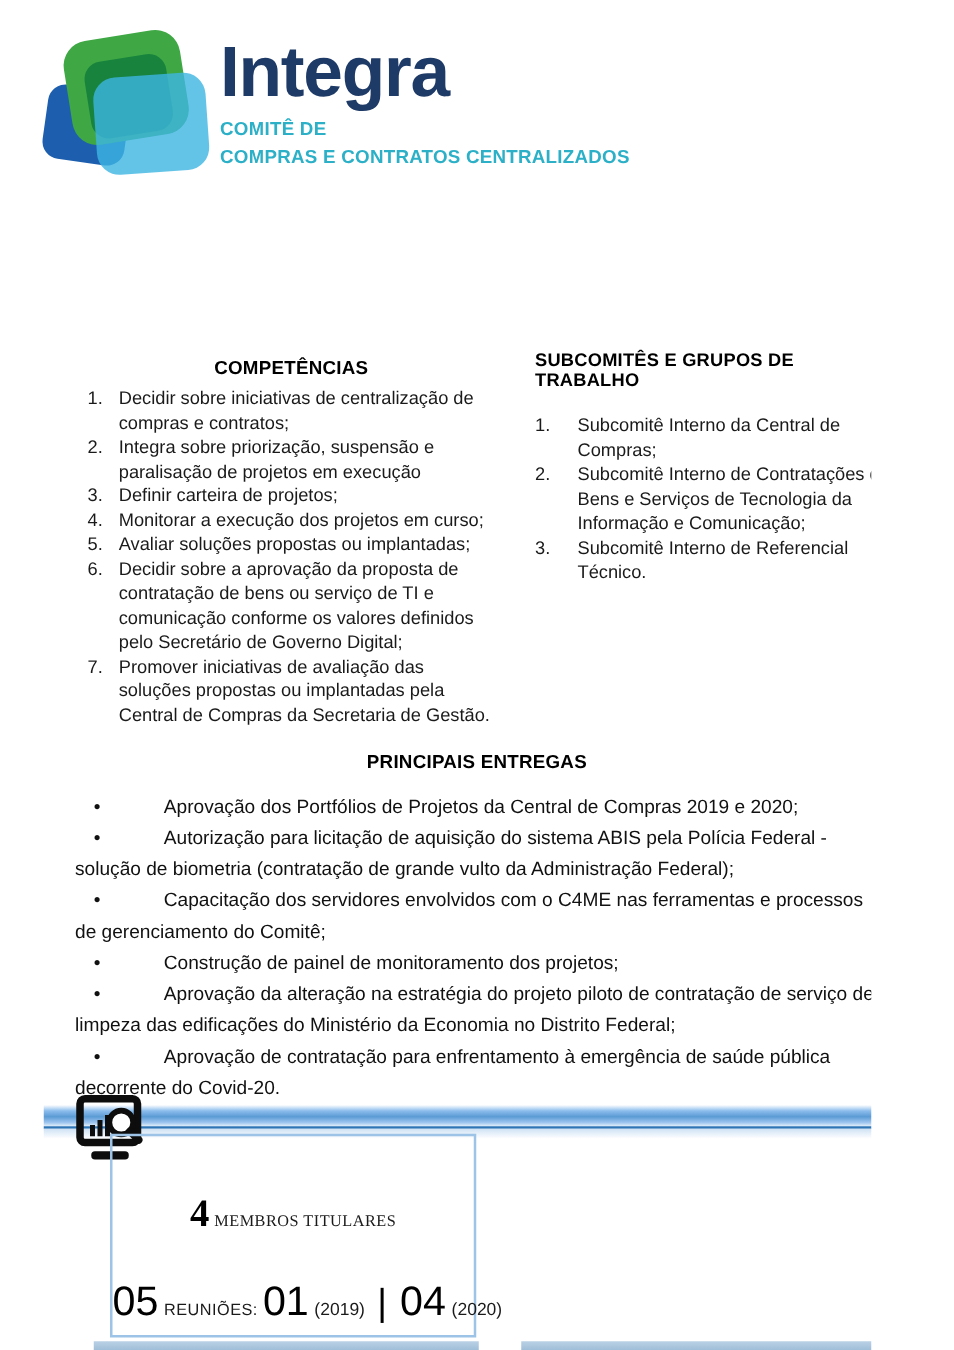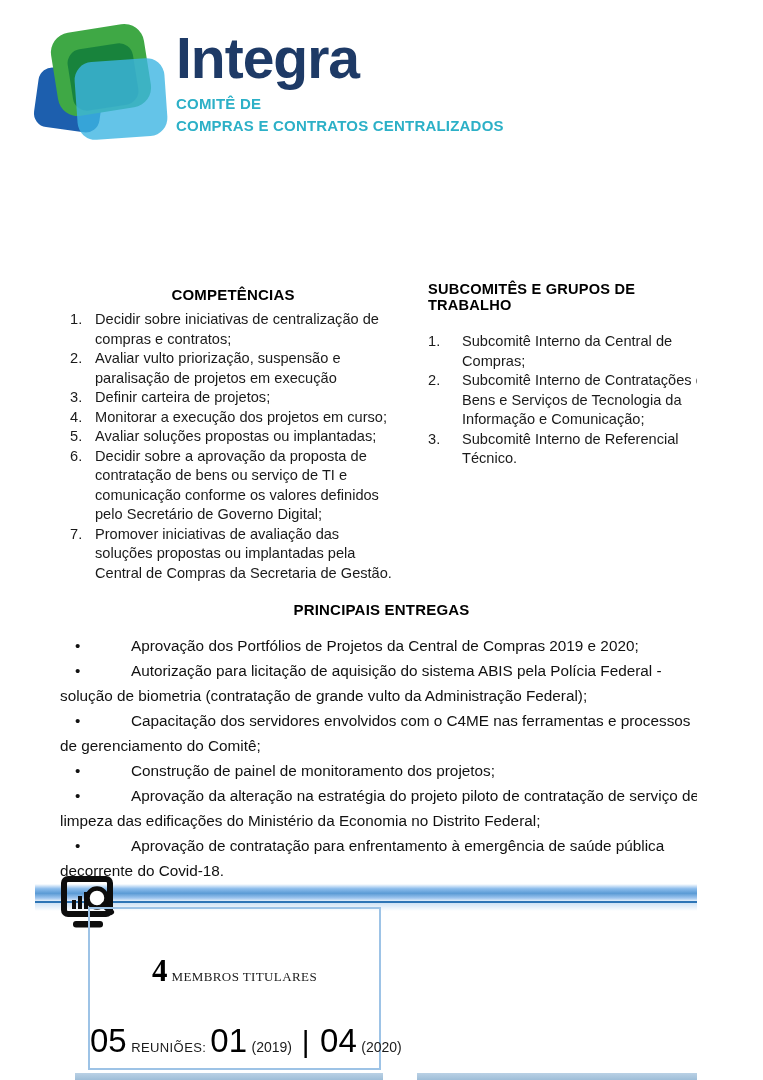--- a/index.html
+++ b/index.html
@@ -94,21 +94,21 @@
       <div>COMITÊ DE</div>
       <div>COMPRAS E CONTRATOS CENTRALIZADOS</div>
     </div>
   </div>
 
 
   <div class="col-left">
     <h3>COMPETÊNCIAS</h3>
     <ol class="comp-list">
       <li>Decidir sobre iniciativas de centralização de compras e contratos;</li>
-      <li>Avaliar vulto priorização, suspensão e paralisação de projetos em execução</li>
+      <li>Integra sobre priorização, suspensão e paralisação de projetos em execução</li>
       <li>Definir carteira de projetos;</li>
       <li>Monitorar a execução dos projetos em curso;</li>
       <li>Avaliar soluções propostas ou implantadas;</li>
       <li>Decidir sobre a aprovação da proposta de contratação de bens ou serviço de TI e comunicação conforme os valores definidos pelo Secretário de Governo Digital;</li>
       <li>Promover iniciativas de avaliação das soluções propostas ou implantadas pela Central de Compras da Secretaria de Gestão.</li>
     </ol>
   </div>
 
   <div class="col-right">
     <h3>SUBCOMITÊS E GRUPOS DE TRABALHO</h3>
@@ -119,21 +119,21 @@
     </ol>
   </div>
 
   <div class="entregas-title">PRINCIPAIS ENTREGAS</div>
   <div class="entregas">
     <p><span class="bullet">•</span><span>Aprovação dos Portfólios de Projetos da Central de Compras 2019 e 2020;</span></p>
     <p><span class="bullet">•</span><span>Autorização para licitação de aquisição do sistema ABIS pela Polícia Federal - solução de biometria (contratação de grande vulto da Administração Federal);</span></p>
     <p><span class="bullet">•</span><span>Capacitação dos servidores envolvidos com o C4ME nas ferramentas e processos de gerenciamento do Comitê;</span></p>
     <p><span class="bullet">•</span><span>Construção de painel de monitoramento dos projetos;</span></p>
     <p><span class="bullet">•</span><span>Aprovação da alteração na estratégia do projeto piloto de contratação de serviço de limpeza das edificações do Ministério da Economia no Distrito Federal;</span></p>
-    <p><span class="bullet">•</span><span>Aprovação de contratação para enfrentamento à emergência de saúde pública decorrente do Covid-18.</span></p>
+    <p><span class="bullet">•</span><span>Aprovação de contratação para enfrentamento à emergência de saúde pública decorrente do Covid-20.</span></p>
   </div>
 
   <div class="stripe"></div>
   <div class="stripe-fade"></div>
   <div class="mon-icon">
     <svg width="58" height="53" viewBox="0 0 58 53" xmlns="http://www.w3.org/2000/svg">
       <rect x="4" y="4" width="46" height="35" rx="4" fill="none" stroke="#0d0d0d" stroke-width="6"></rect>
       <rect x="12" y="25" width="4" height="9" fill="#0d0d0d"></rect>
       <rect x="18" y="21" width="4" height="13" fill="#0d0d0d"></rect>
       <rect x="24" y="17" width="4" height="17" fill="#0d0d0d"></rect>

